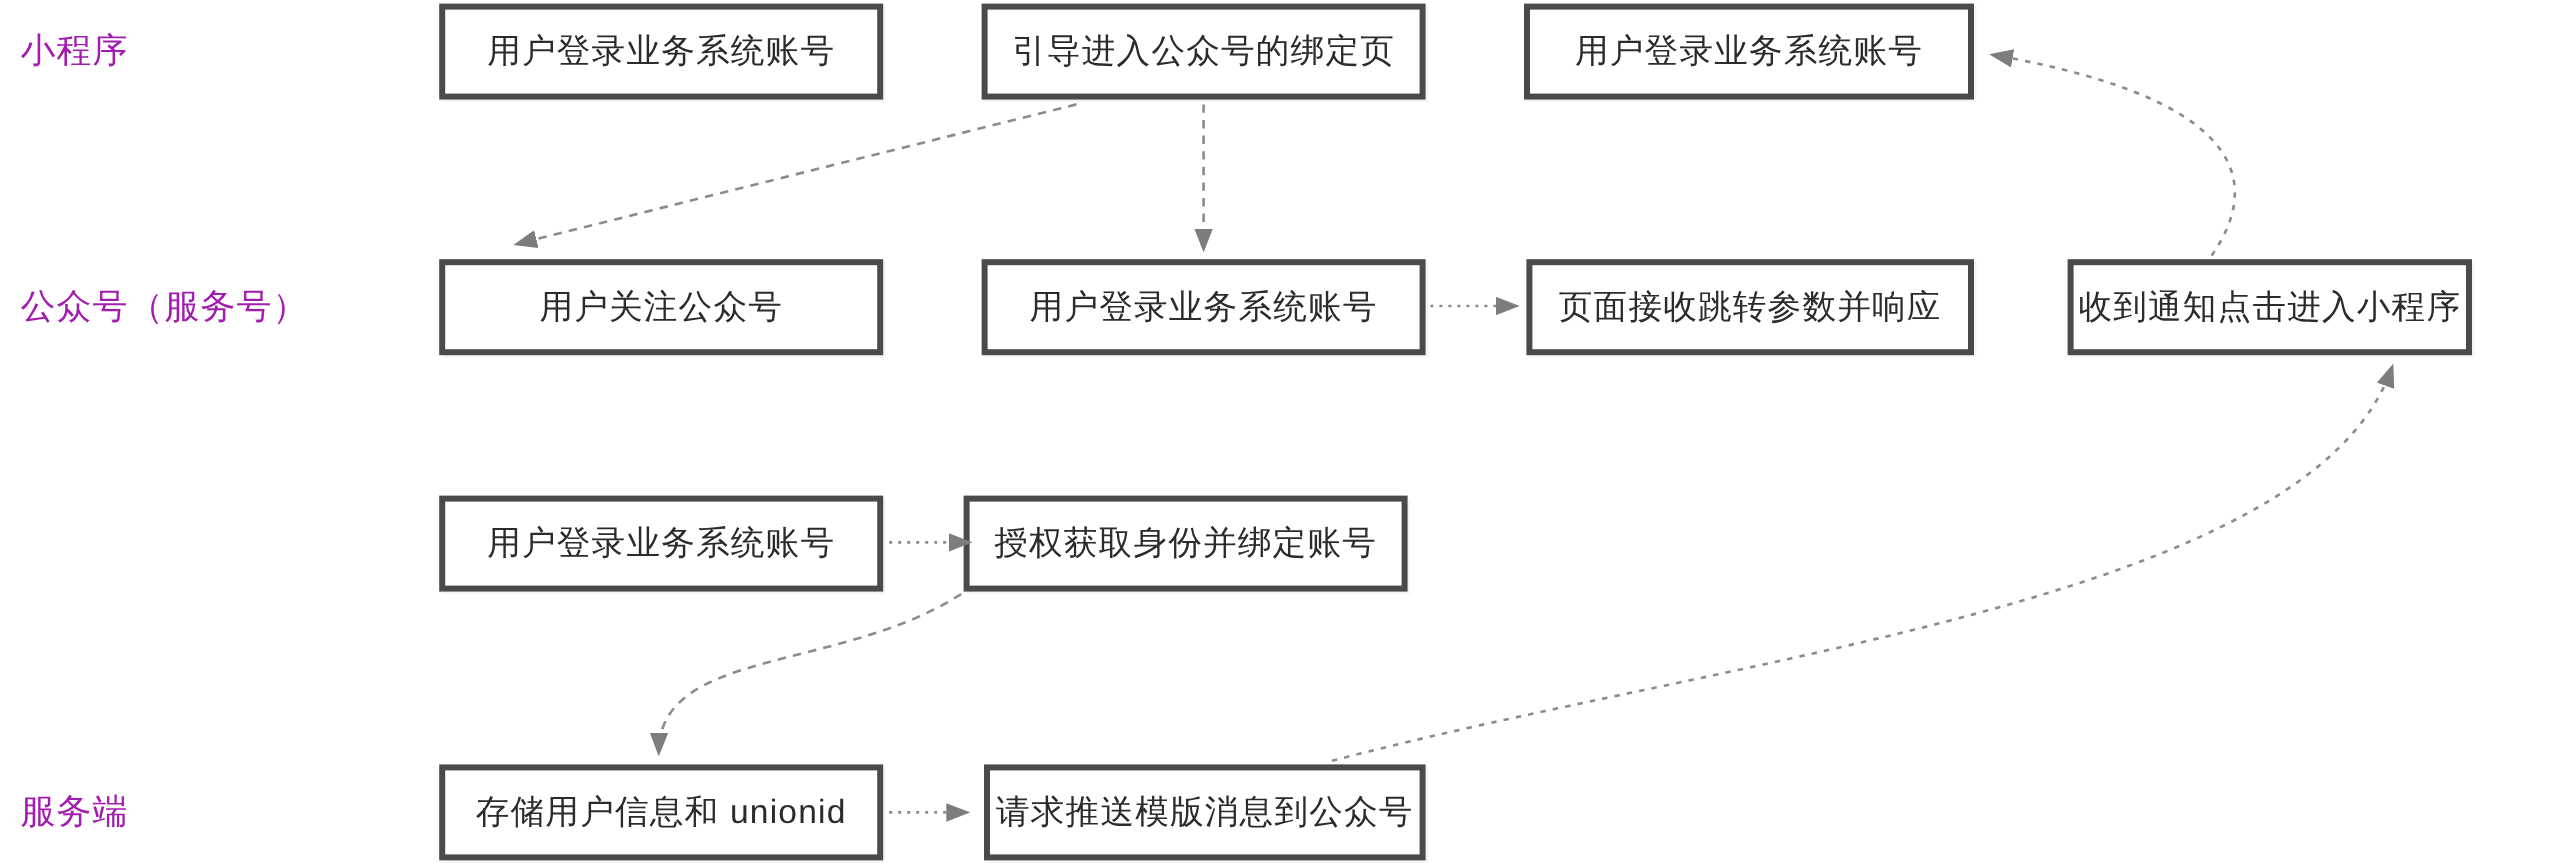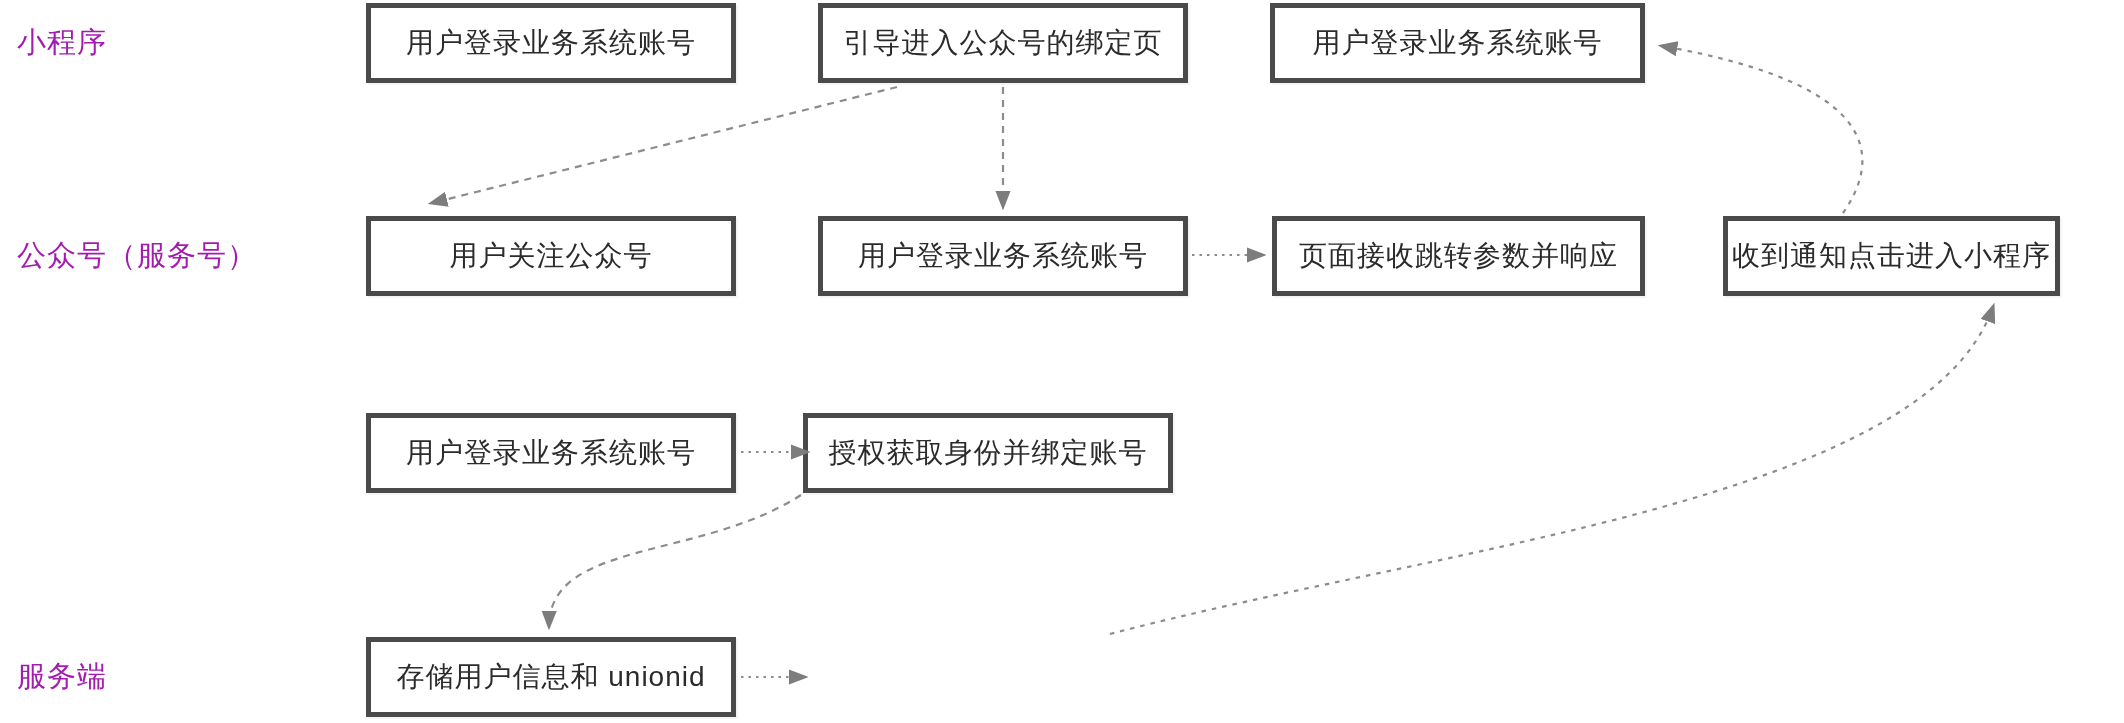--- a/index.html
+++ b/index.html
@@ -40,20 +40,21 @@
 
   <div class="node" style="left:366px;top:216px;width:370px">用户关注公众号</div>
   <div class="node" style="left:818px;top:216px;width:370px">用户登录业务系统账号</div>
   <div class="node" style="left:1272px;top:216px;width:373px">页面接收跳转参数并响应</div>
   <div class="node" style="left:1723px;top:216px;width:337px">收到通知点击进入小程序</div>
 
   <div class="node" style="left:366px;top:413px;width:370px">用户登录业务系统账号</div>
   <div class="node" style="left:803px;top:413px;width:370px">授权获取身份并绑定账号</div>
 
   <div class="node" style="left:366px;top:637px;width:370px">存储用户信息和 unionid</div>
+  <div class="node" style="left:820px;top:637px;width:368px">请求推送模版消息到公众号</div>
 
   <svg class="edges" width="2124" height="723" viewBox="0 0 2124 723">
     <defs>
       <marker id="ah" markerUnits="strokeWidth" markerWidth="9" markerHeight="7" refX="7" refY="3.5" orient="auto">
         <path d="M0,0 L9,3.5 L0,7 Z" fill="#7d7d7d"></path>
       </marker>
     </defs>
 
     <path class="edge dash" d="M 897 87 L 432 203" marker-end="url(#ah)"></path>
     <path class="edge dash" d="M 1003 87 L 1003 206" marker-end="url(#ah)"></path>

